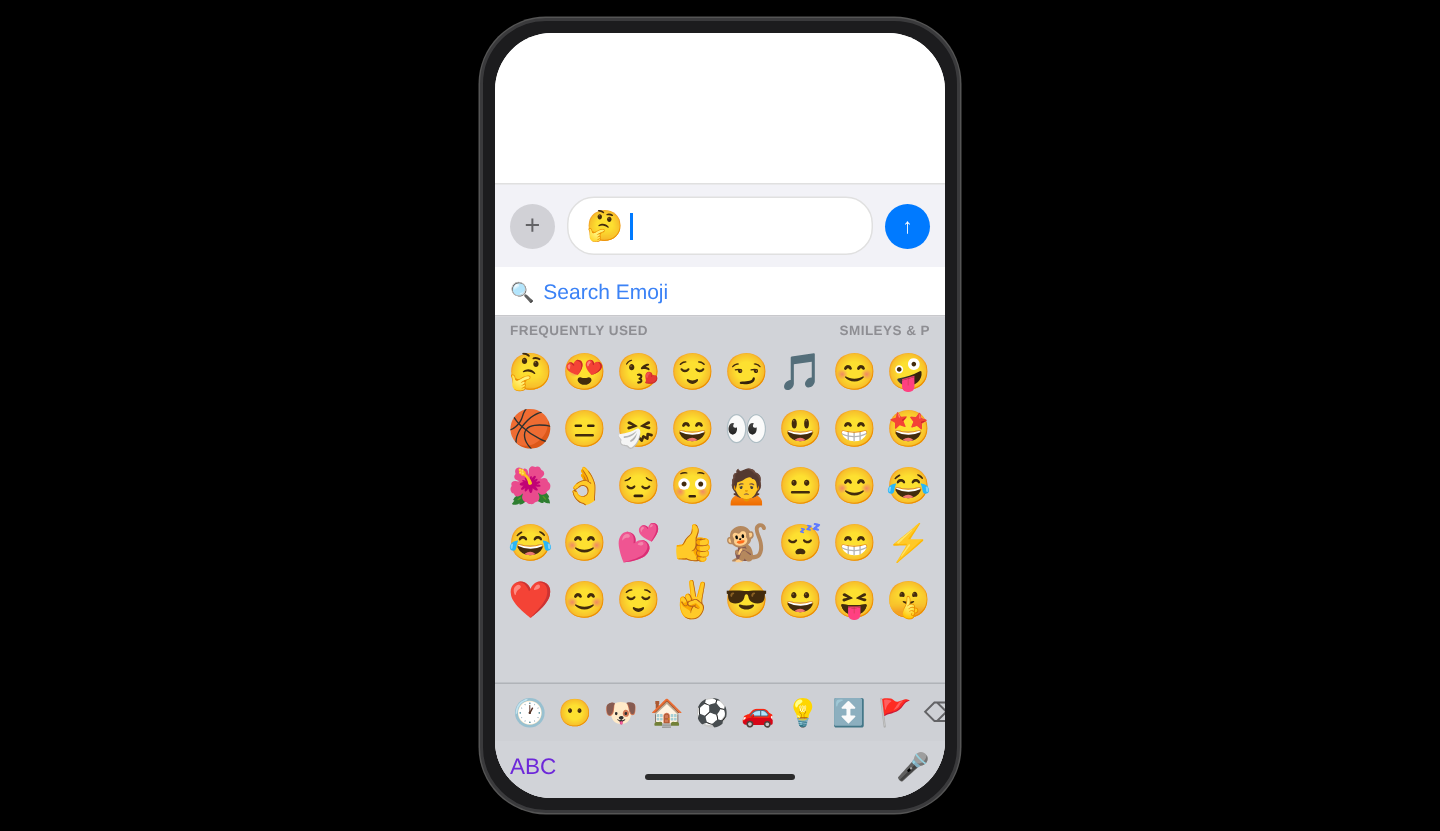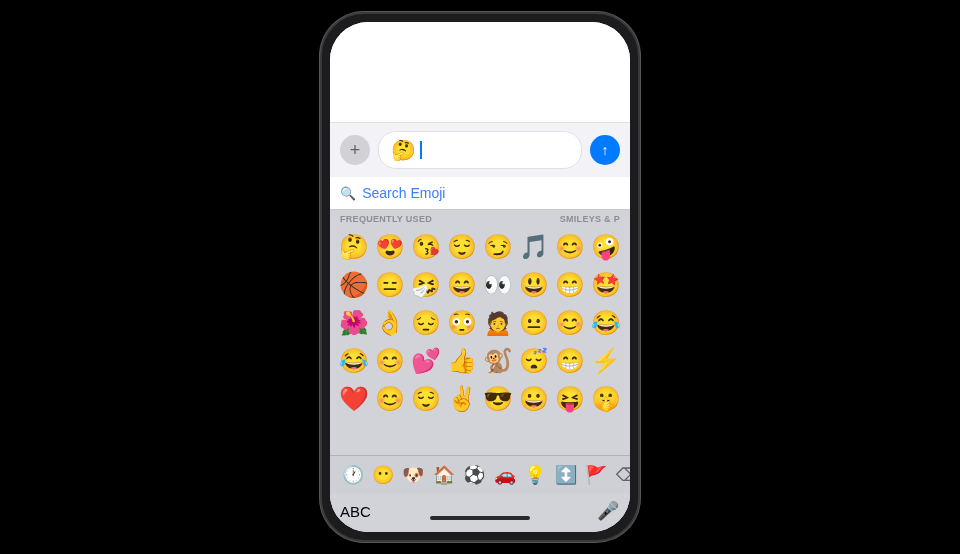--- a/index.html
+++ b/index.html
@@ -202,21 +202,21 @@
       background: #d1d3d8;
       padding: 6px 10px 10px;
       display: flex;
       align-items: center;
       justify-content: space-between;
     }
 
     .abc-label {
       font-size: 15px;
       font-weight: 500;
-      color: #000000;
+      color: #6d28d9;
     }
 
     .mic-icon {
       font-size: 18px;
       color: #000;
     }
 
     .home-indicator {
       position: absolute;
       bottom: 12px;

